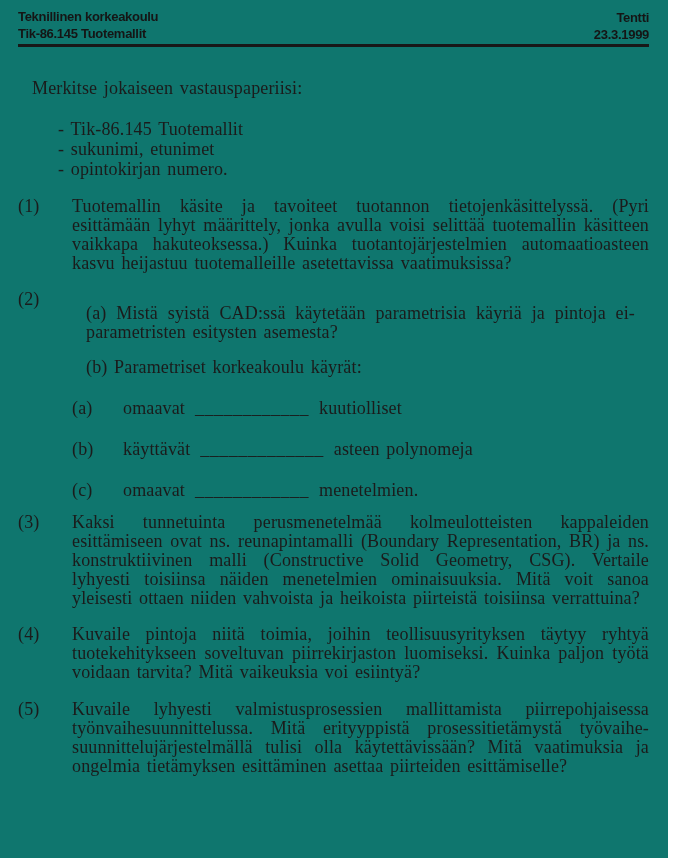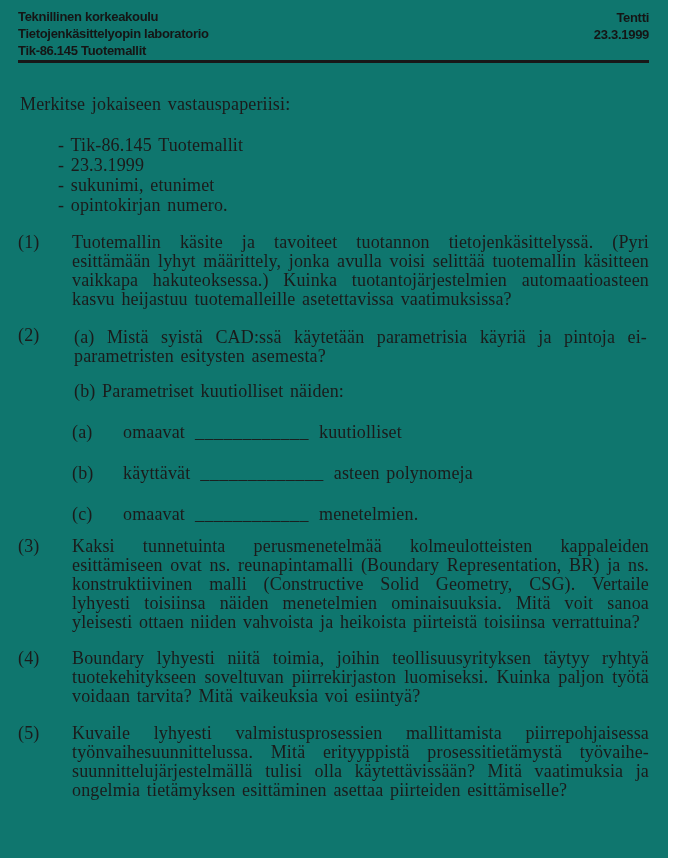--- a/index.html
+++ b/index.html
@@ -10,21 +10,21 @@
     box-sizing:border-box;
     background:#0f766e;
     padding:8px 19px 9px 18px;
     font-family:"Liberation Serif","DejaVu Serif",serif;
     font-size:18px;
     line-height:19px;
     letter-spacing:0.15px;
     word-spacing:2px;
     color:#1b1b1b;
   }
-  p{margin:2px;}
+  p{margin:14px;}
   
   .hdr{
     display:flex;
     justify-content:space-between;
     align-items:flex-start;
     font-family:"Liberation Sans","DejaVu Sans",sans-serif;
     font-weight:bold;
     font-size:13px;
     line-height:17px;
     letter-spacing:-0.3px;
@@ -54,49 +54,47 @@
   .f-blank{margin:0 10px;letter-spacing:0.5px;white-space:nowrap;}
 </style>
 </head>
 <body>
 
 <div class="page">
 
   <div class="hdr">
     <div class="hdr-left">
       <div>Teknillinen korkeakoulu</div>
-      <div>Tietojenkäsittelyopin laboratorio</div>
       <div>Tik-86.145 Tuotemallit</div>
     </div>
     <div class="hdr-right">
       <div>Tentti</div>
       <div>23.3.1999</div>
     </div>
   </div>
   <div class="rule"></div>
 
   <p class="intro">Merkitse jokaiseen vastauspaperiisi:</p>
 
   <div class="list">
     <div>- Tik-86.145 Tuotemallit</div>
-    <div>- 23.3.1999</div>
     <div>- sukunimi, etunimet</div>
     <div>- opintokirjan numero.</div>
   </div>
 
   <section class="q q1">
     <span class="q-num">(1)</span>
     <div class="q-body q-text">Tuotemallin käsite ja tavoiteet tuotannon tietojenkäsittelyssä. (Pyri esittämään lyhyt määrittely, jonka avulla voisi selittää tuotemallin käsitteen vaikkapa hakuteoksessa.) Kuinka tuotantojärjestelmien automaatioasteen kasvu heijastuu tuotemalleille asetettavissa vaatimuksissa?</div>
   </section>
 
   <section class="q q2">
     <span class="q-num">(2)</span>
     <div class="q-body">
       <p class="q-text">(a) Mistä syistä CAD:ssä käytetään parametrisia käyriä ja pintoja ei-parametristen esitysten asemesta?</p>
-      <p class="q2-partb">(b) Parametriset kuutiolliset näiden:</p>
+      <p class="q2-partb">(b) Parametriset korkeakoulu käyrät:</p>
 
       <div class="fillrow">
         <span class="f-label">(a)</span>
         <span class="f-before">omaavat</span>
         <span class="f-blank">____________</span>
         <span class="f-after">kuutiolliset</span>
       </div>
 
       <div class="fillrow">
         <span class="f-label">(b)</span>
@@ -114,21 +112,21 @@
     </div>
   </section>
 
   <section class="q q3">
     <span class="q-num">(3)</span>
     <div class="q-body q-text">Kaksi tunnetuinta perusmenetelmää kolmeulotteisten kappaleiden esittämiseen ovat ns. reunapintamalli (Boundary Representation, BR) ja ns. konstruktiivinen malli (Constructive Solid Geometry, CSG). Vertaile lyhyesti toisiinsa näiden menetelmien ominaisuuksia. Mitä voit sanoa yleisesti ottaen niiden vahvoista ja heikoista piirteistä toisiinsa verrattuina?</div>
   </section>
 
   <section class="q q4">
     <span class="q-num">(4)</span>
-    <div class="q-body q-text">Boundary lyhyesti niitä toimia, joihin teollisuusyrityksen täytyy ryhtyä tuotekehitykseen soveltuvan piirrekirjaston luomiseksi. Kuinka paljon työtä voidaan tarvita? Mitä vaikeuksia voi esiintyä?</div>
+    <div class="q-body q-text">Kuvaile pintoja niitä toimia, joihin teollisuusyrityksen täytyy ryhtyä tuotekehitykseen soveltuvan piirrekirjaston luomiseksi. Kuinka paljon työtä voidaan tarvita? Mitä vaikeuksia voi esiintyä?</div>
   </section>
 
   <section class="q q5">
     <span class="q-num">(5)</span>
     <div class="q-body q-text">Kuvaile lyhyesti valmistusprosessien mallittamista piirrepohjaisessa työnvaihesuunnittelussa. Mitä erityyppistä prosessitietämystä työvaihe-suunnittelujärjestelmällä tulisi olla käytettävissään? Mitä vaatimuksia ja ongelmia tietämyksen esittäminen asettaa piirteiden esittämiselle?</div>
   </section>
 
 </div>
 
 </body></html>

